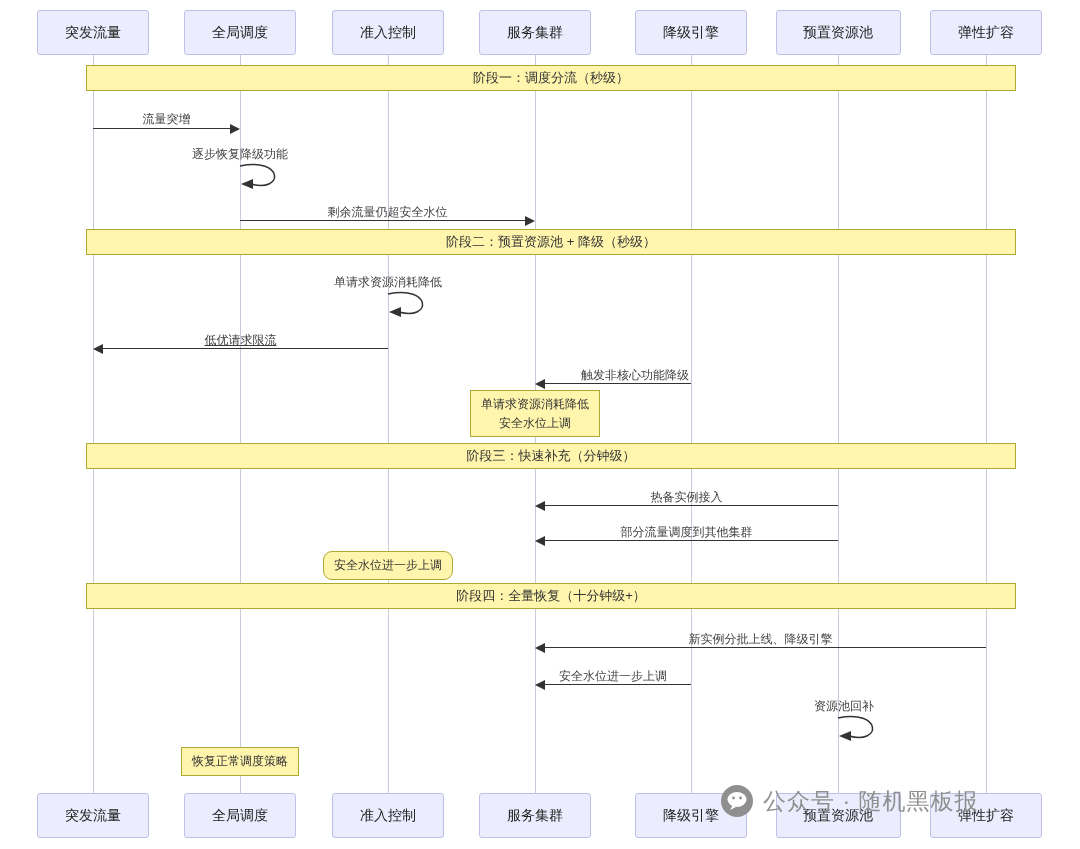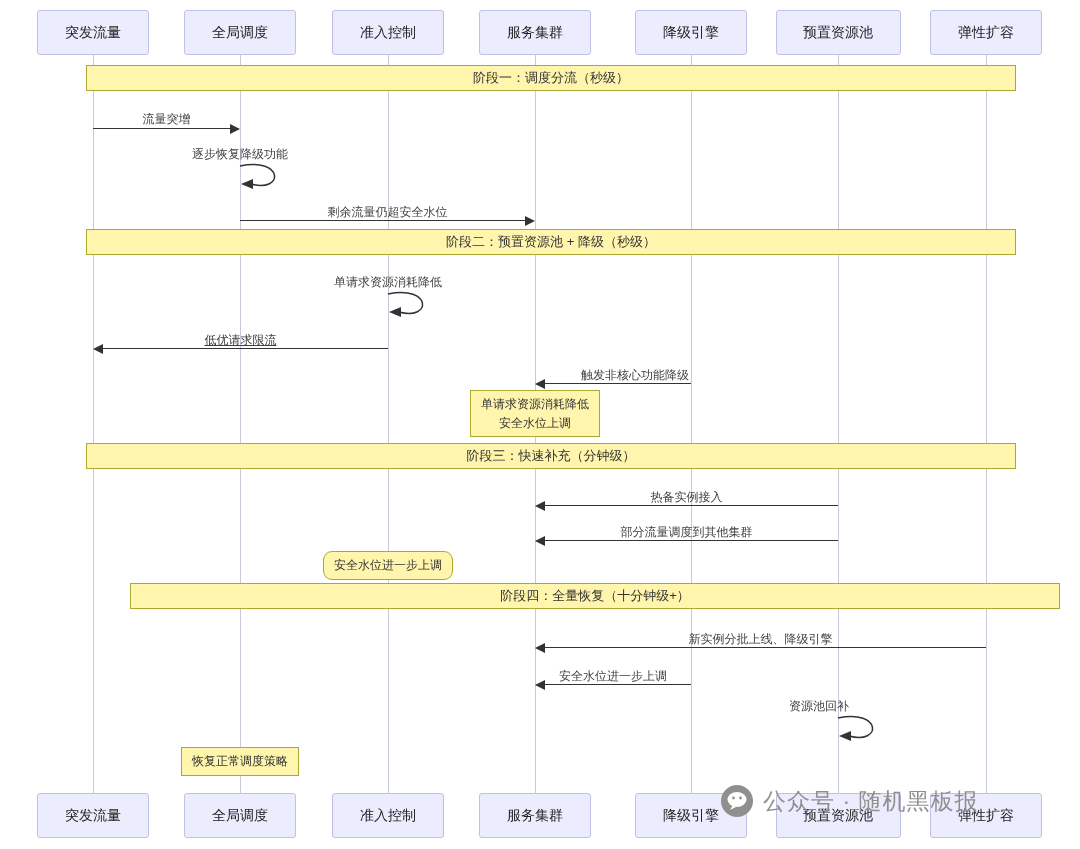--- a/index.html
+++ b/index.html
@@ -59,21 +59,21 @@
       <div class="lifeline" style="left: 388px;"></div>
       <div class="lifeline" style="left: 535px;"></div>
       <div class="lifeline" style="left: 691px;"></div>
       <div class="lifeline" style="left: 838px;"></div>
       <div class="lifeline" style="left: 986px;"></div>
     </div>
   <div id="layer-phases">
       <div class="phase-banner" style="top: 65px;">阶段一：调度分流（秒级）</div>
       <div class="phase-banner" style="top: 229px;">阶段二：预置资源池 + 降级（秒级）</div>
       <div class="phase-banner" style="top: 443px;">阶段三：快速补充（分钟级）</div>
-      <div class="phase-banner" style="top: 583px; margin-left: 44px;">阶段四：全量恢复（十分钟级+）</div>
+      <div class="phase-banner" style="top: 583px;">阶段四：全量恢复（十分钟级+）</div>
     </div>
   <div id="layer-messages">
       <div class="msg-label" style="left: 166.5px; top: 111px;">流量突增</div>
       <div class="msg-line" style="left: 93px; top: 128px; width: 139px; margin-left: 0px;"></div>
       <div class="arrowhead right" style="top: 124px; left: 230px;"></div>
       <div class="msg-label" style="left: 240px; top: 146px;">逐步恢复降级功能</div>
       <div class="selfloop" style="left: 239px; top: 162px;"><svg width="52" height="28" viewBox="0 0 52 28">
           <path d="M1,4 C45,-5 45,31 12,22" fill="none" stroke="#333333" stroke-width="1.5"></path>
           <polygon points="2,22 14,17 14,27" fill="#333333"></polygon>
         </svg></div>
@@ -96,21 +96,21 @@
       <div class="arrowhead left" style="top: 501px; left: 535px;"></div>
       <div class="msg-label" style="left: 686.5px; top: 524px;">部分流量调度到其他集群</div>
       <div class="msg-line" style="left: 535px; top: 540px; width: 295px; margin-left: 8px;"></div>
       <div class="arrowhead left" style="top: 536px; left: 535px;"></div>
       <div class="msg-label" style="left: 760.5px; top: 631px;">新实例分批上线、降级引擎</div>
       <div class="msg-line" style="left: 535px; top: 647px; width: 443px; margin-left: 8px;"></div>
       <div class="arrowhead left" style="top: 643px; left: 535px;"></div>
       <div class="msg-label" style="left: 613px; top: 668px;">安全水位进一步上调</div>
       <div class="msg-line" style="left: 535px; top: 684px; width: 148px; margin-left: 8px;"></div>
       <div class="arrowhead left" style="top: 680px; left: 535px;"></div>
-      <div class="msg-label" style="left: 819px; top: 698px;">资源池回补</div>
+      <div class="msg-label" style="left: 844px; top: 698px;">资源池回补</div>
       <div class="selfloop" style="left: 837px; top: 714px;"><svg width="52" height="28" viewBox="0 0 52 28">
           <path d="M1,4 C45,-5 45,31 12,22" fill="none" stroke="#333333" stroke-width="1.5"></path>
           <polygon points="2,22 14,17 14,27" fill="#333333"></polygon>
         </svg></div>
     </div>
   <div id="layer-notes">
       <div class="note" style="left: 535px; top: 390px;">单请求资源消耗降低
 安全水位上调</div>
       <div class="note" style="left: 388px; top: 551px; border-radius: 9px;">安全水位进一步上调</div>
       <div class="note" style="left: 240px; top: 747px;">恢复正常调度策略</div>

